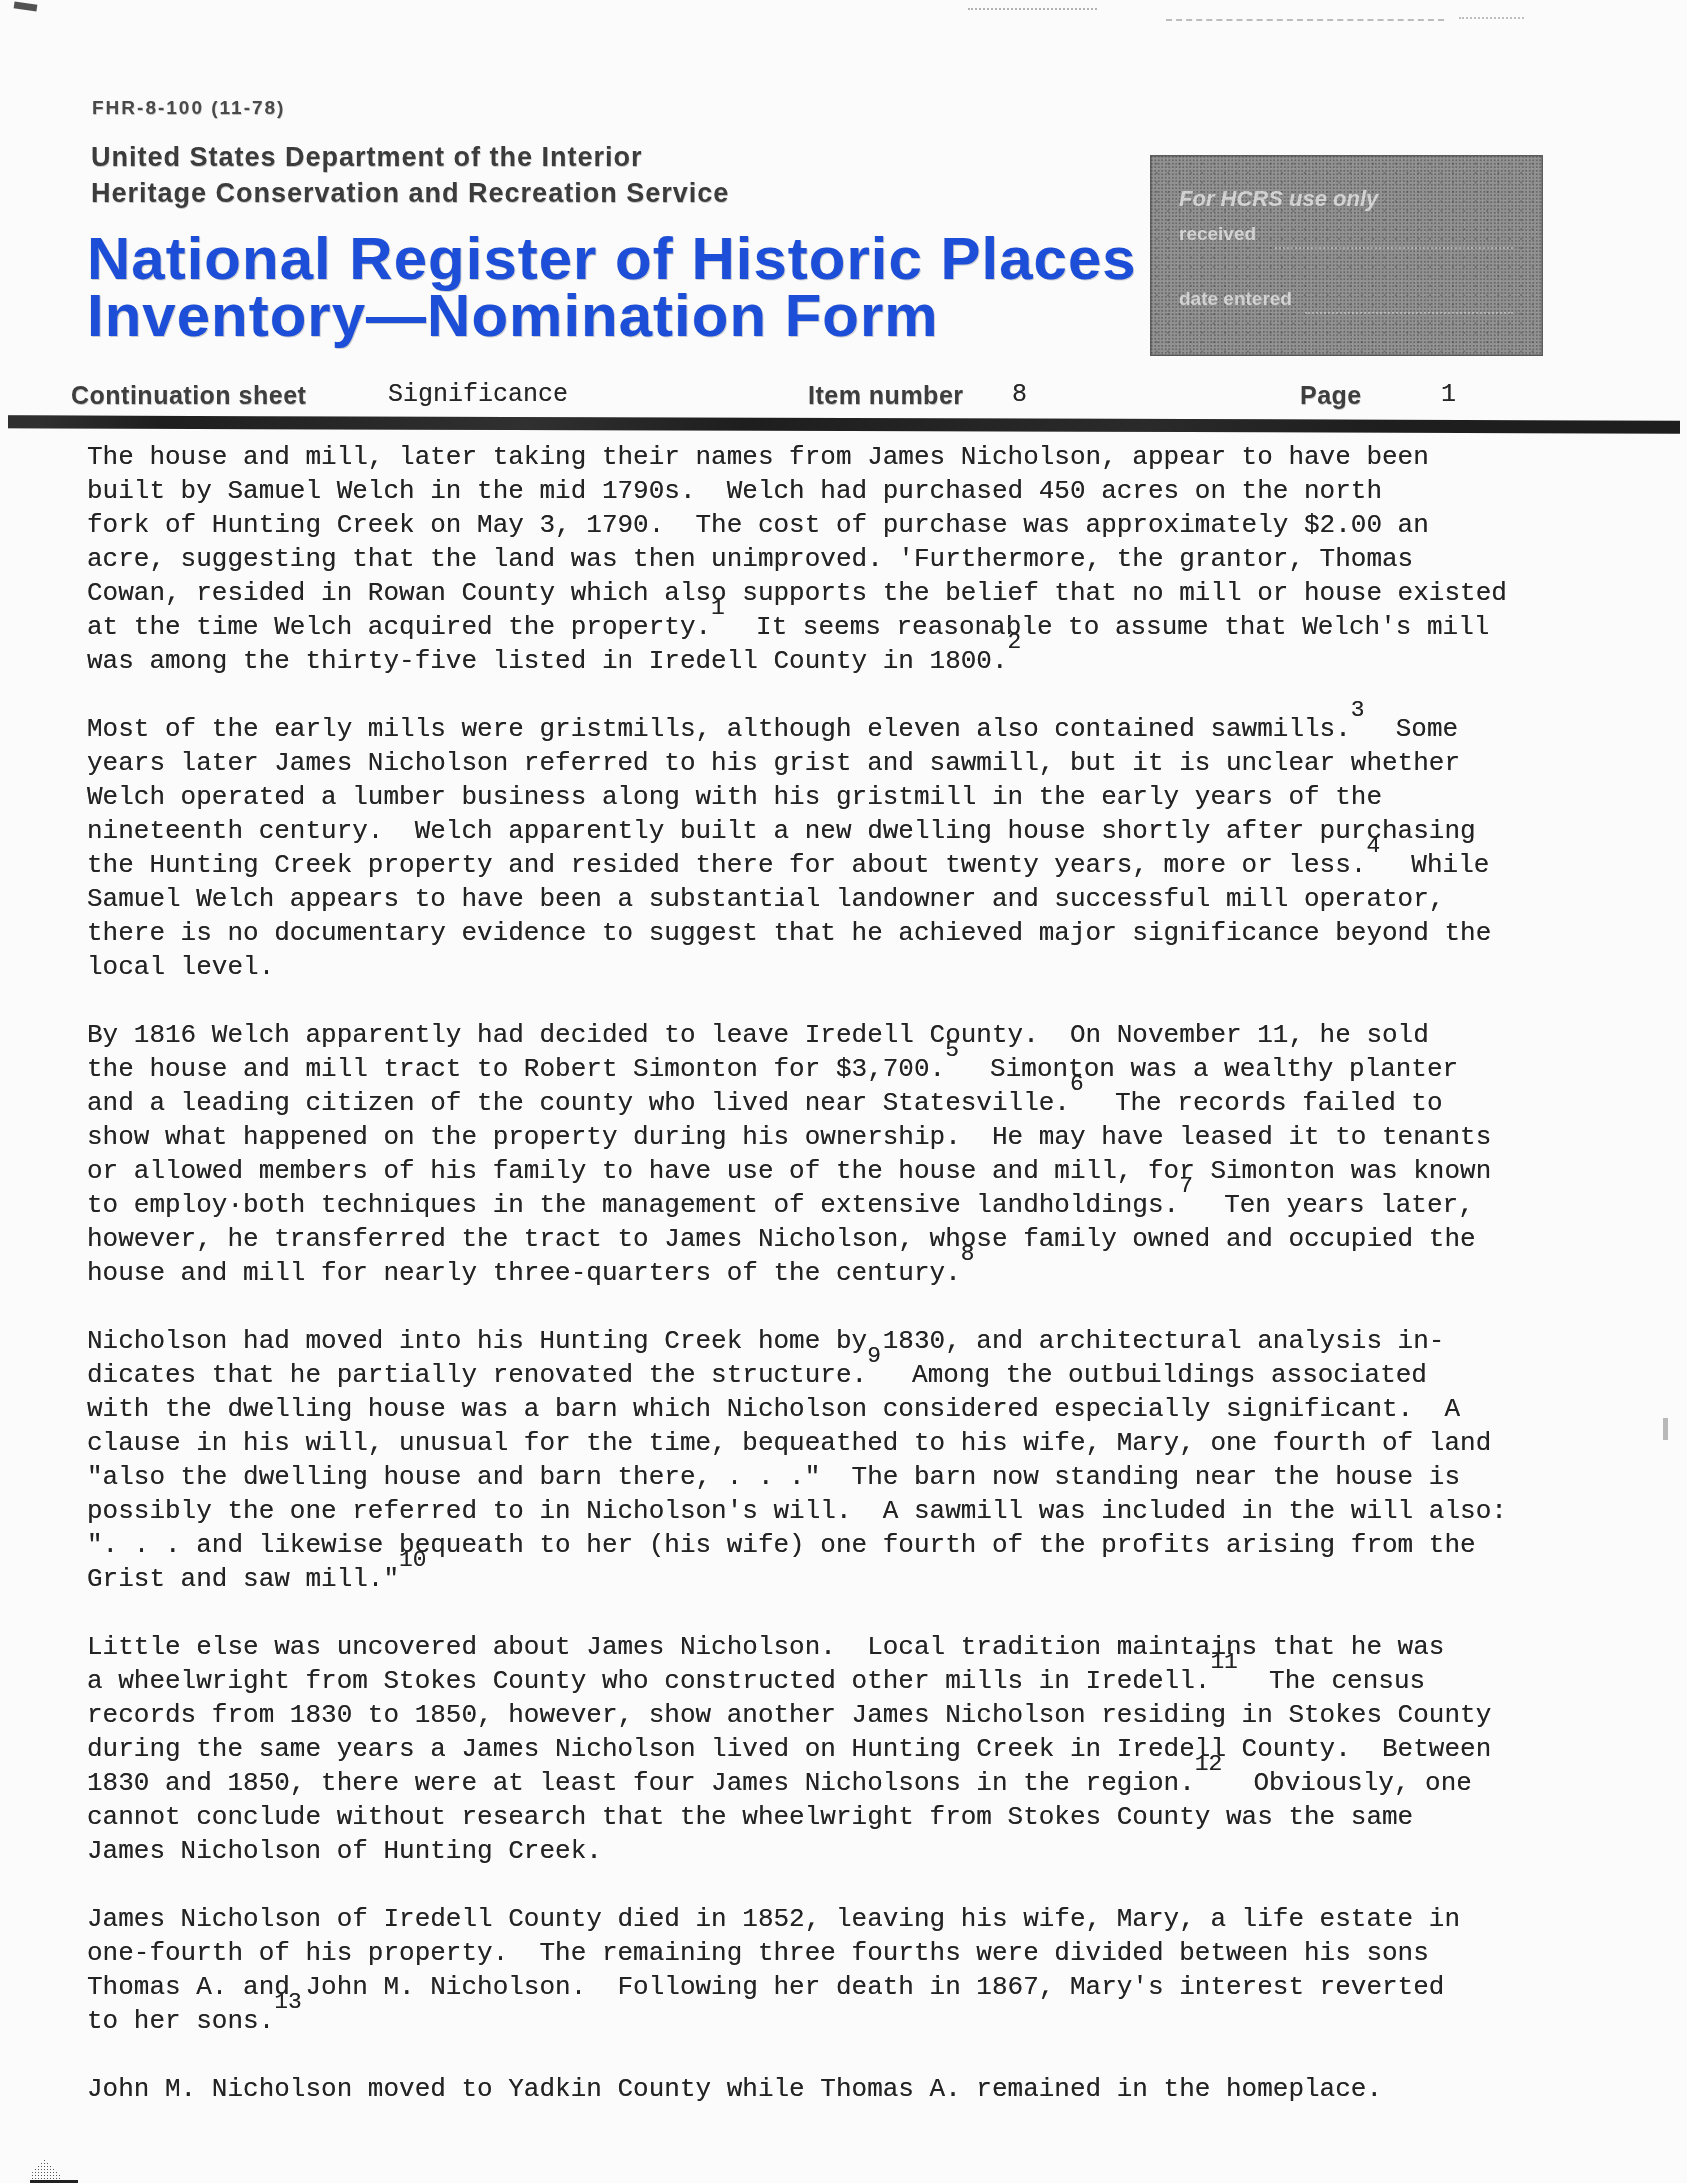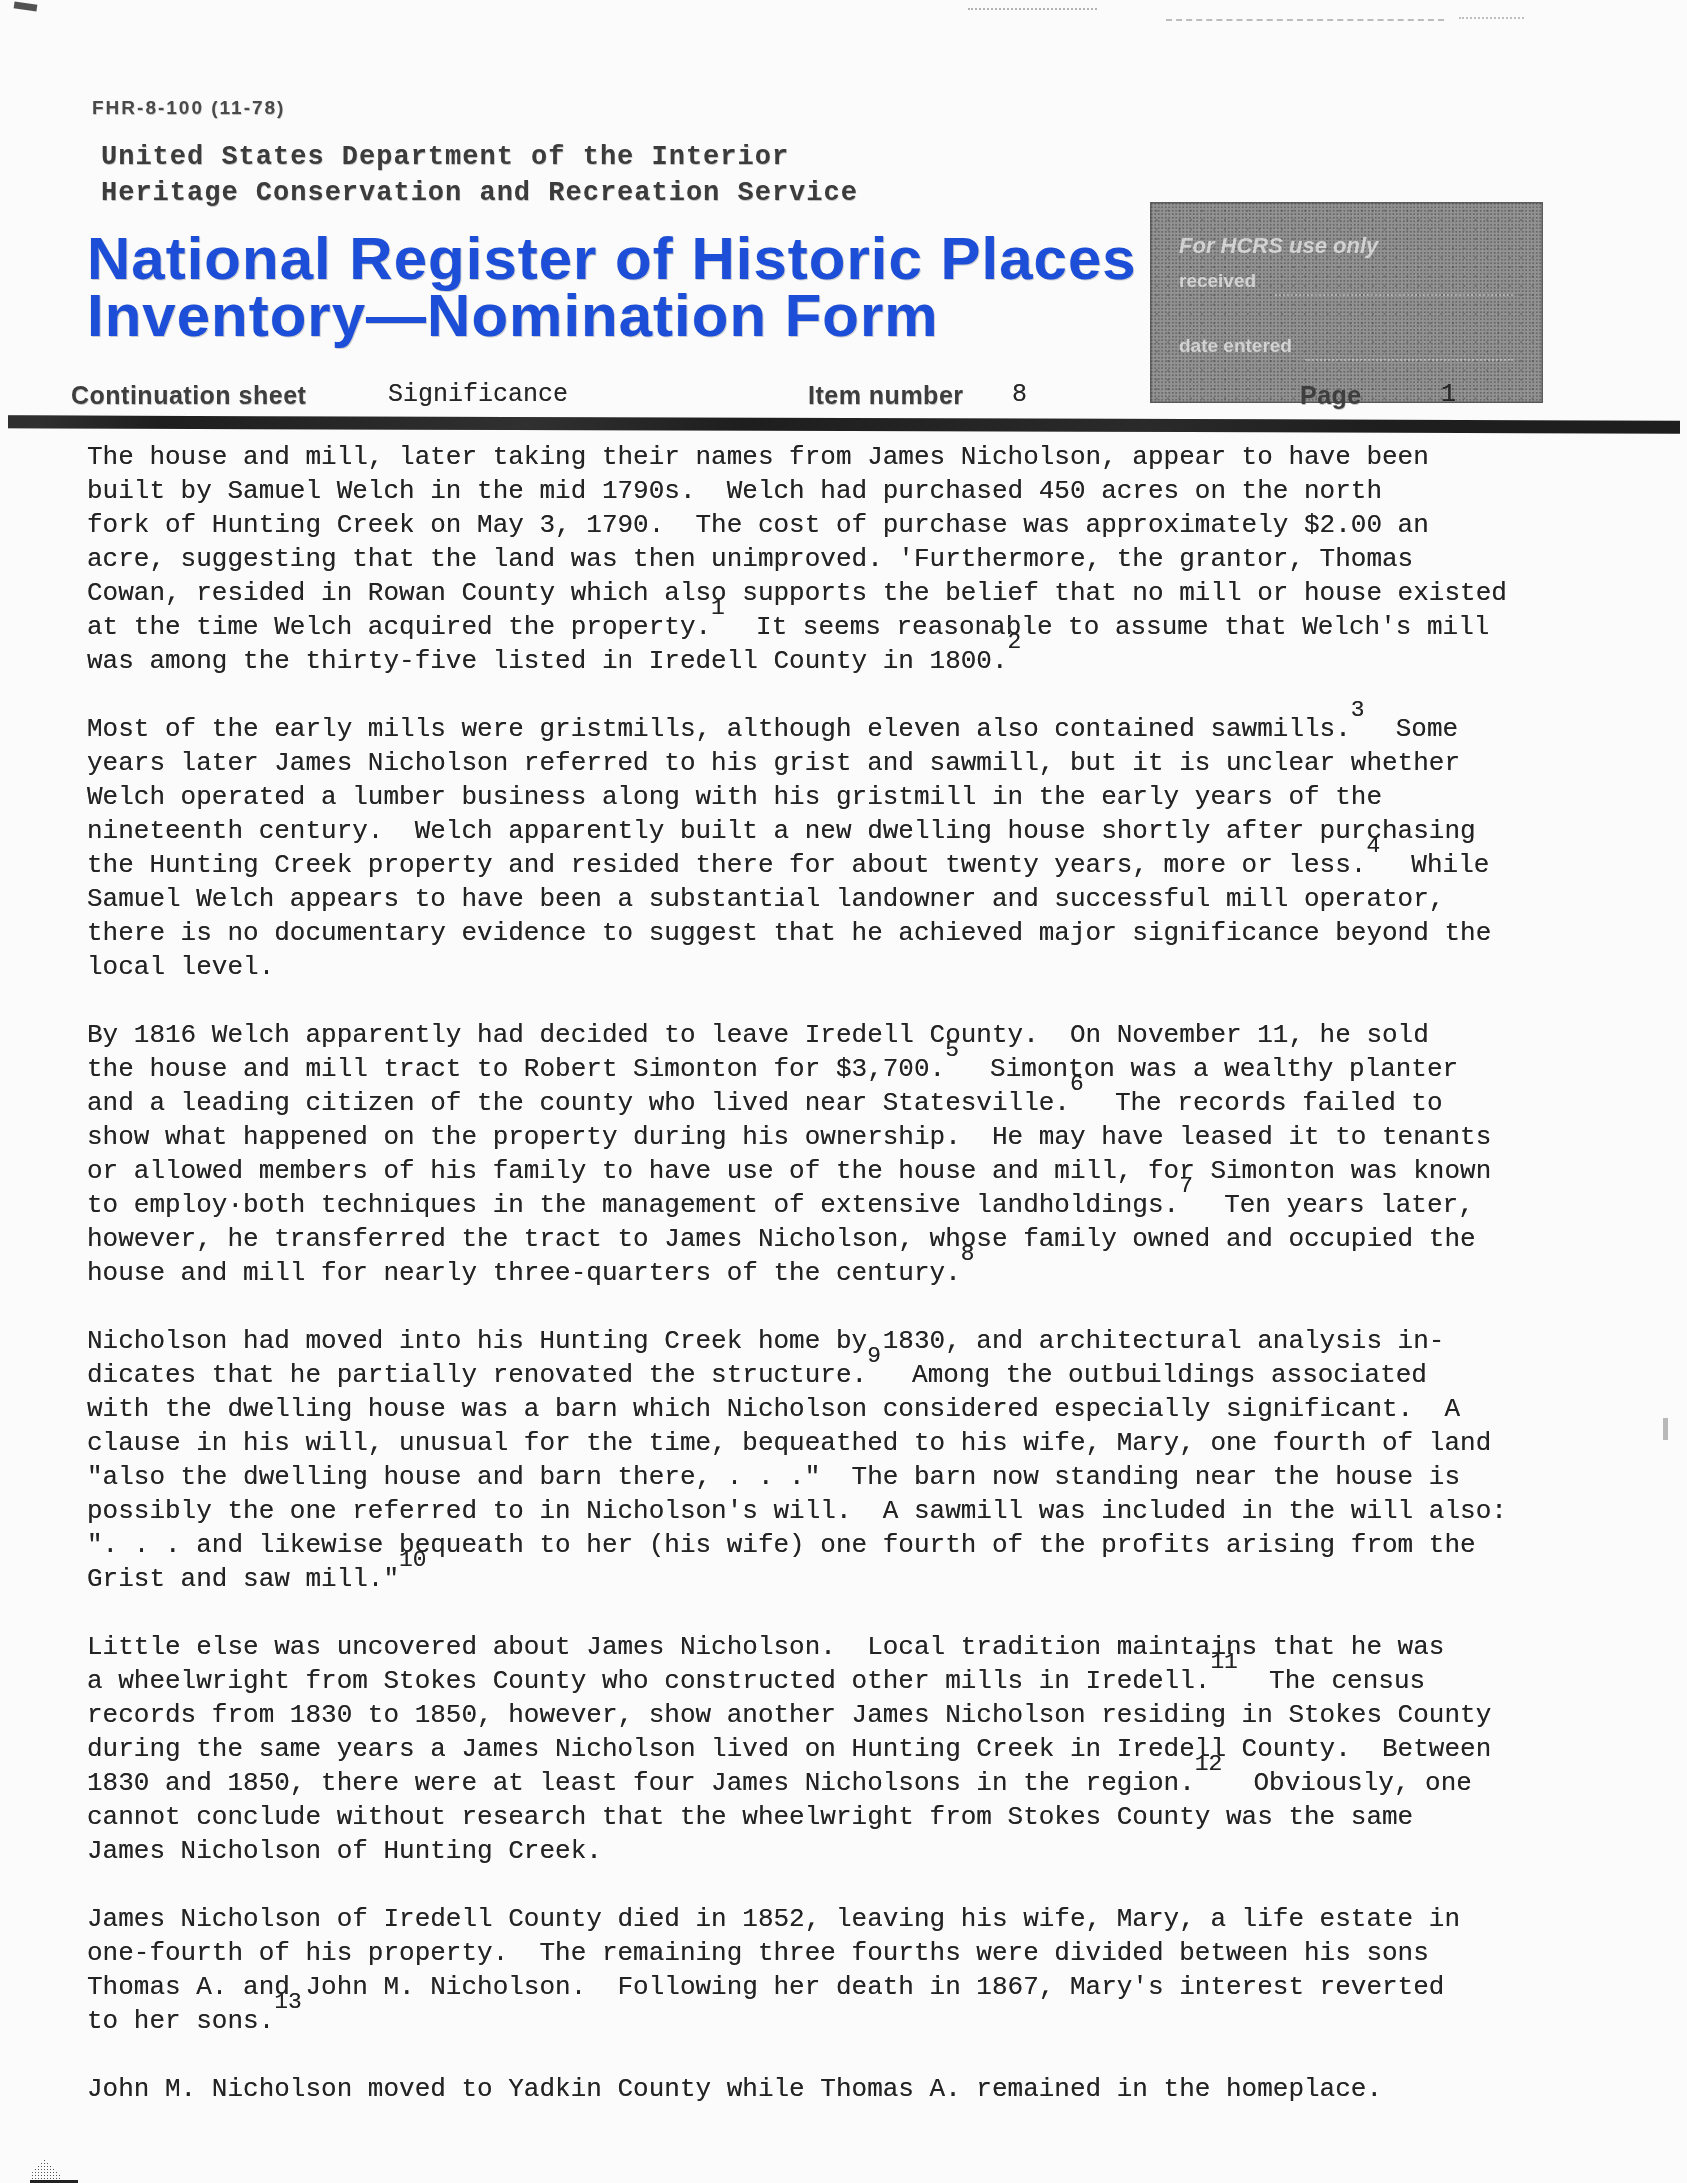--- a/index.html
+++ b/index.html
@@ -6,42 +6,41 @@
   .page{
     position:relative;width:1687px;height:2183px;background:#fbfbfb;
     overflow:hidden;font-family:"Liberation Sans",sans-serif;color:#2a2a2a;
   }
   
   .form-number{
     position:absolute;left:92px;top:97px;font-size:19px;font-weight:700;
     letter-spacing:2px;color:#4a4a4a;text-shadow:0.5px 0.5px 0 rgba(90,90,90,.35);
   }
   .dept{
-    position:absolute;left:101px;font-size:27px;font-weight:700;color:#3c3c3c;
-    letter-spacing:1px;text-shadow:0.5px 0.5px 0 rgba(110,110,110,.4);white-space:nowrap;font-family:Liberation Mono, monospace;
+    position:absolute;left:91px;font-size:27px;font-weight:700;color:#3c3c3c;
+    letter-spacing:1px;text-shadow:0.5px 0.5px 0 rgba(110,110,110,.4);white-space:nowrap;
   }
   .dept1{top:142px;} .dept2{top:178px;}
   .title{
     position:absolute;left:87px;font-size:60px;font-weight:700;color:#1d4ed8;
     letter-spacing:1px;text-shadow:1px 1px 0 rgba(120,120,120,.35), -0.5px -0.5px 0 rgba(120,120,120,.2);
     white-space:nowrap;
   }
   .title1{top:224px;} .title2{top:281px;}
   
   .stamp{
     position:absolute;left:1150px;top:155px;width:393px;height:201px;
     background-color:#919191;
     background-image:
       radial-gradient(rgba(60,60,60,.55) 0.6px, transparent 0.8px),
       radial-gradient(rgba(200,200,200,.5) 0.6px, transparent 0.8px),
       radial-gradient(rgba(40,40,40,.35) 1px, transparent 1.3px);
     background-size:3.5px 3.5px, 4.5px 4.5px, 11.4px 9.4px;
     background-position:0 0, 2px 2.5px, 1px 4px;
     box-shadow:inset 0 0 0 1.5px rgba(50,50,50,.55);
-    margin-top:47px;
   }
   .stamp .s-line{position:absolute;left:29px;color:rgba(255,255,255,.62);white-space:nowrap;}
   .stamp .s1{top:31px;font-size:22px;font-weight:700;font-style:italic;}
   .stamp .s2{top:68px;font-size:19px;font-weight:600;}
   .stamp .s3{top:133px;font-size:19px;font-weight:600;}
   .stamp .dots{position:absolute;height:0;border-bottom:2px dotted rgba(255,255,255,.35);}
   .stamp .d1{left:125px;top:92px;width:238px;}
   .stamp .d2{left:155px;top:157px;width:208px;}
   
   .cont-label{

